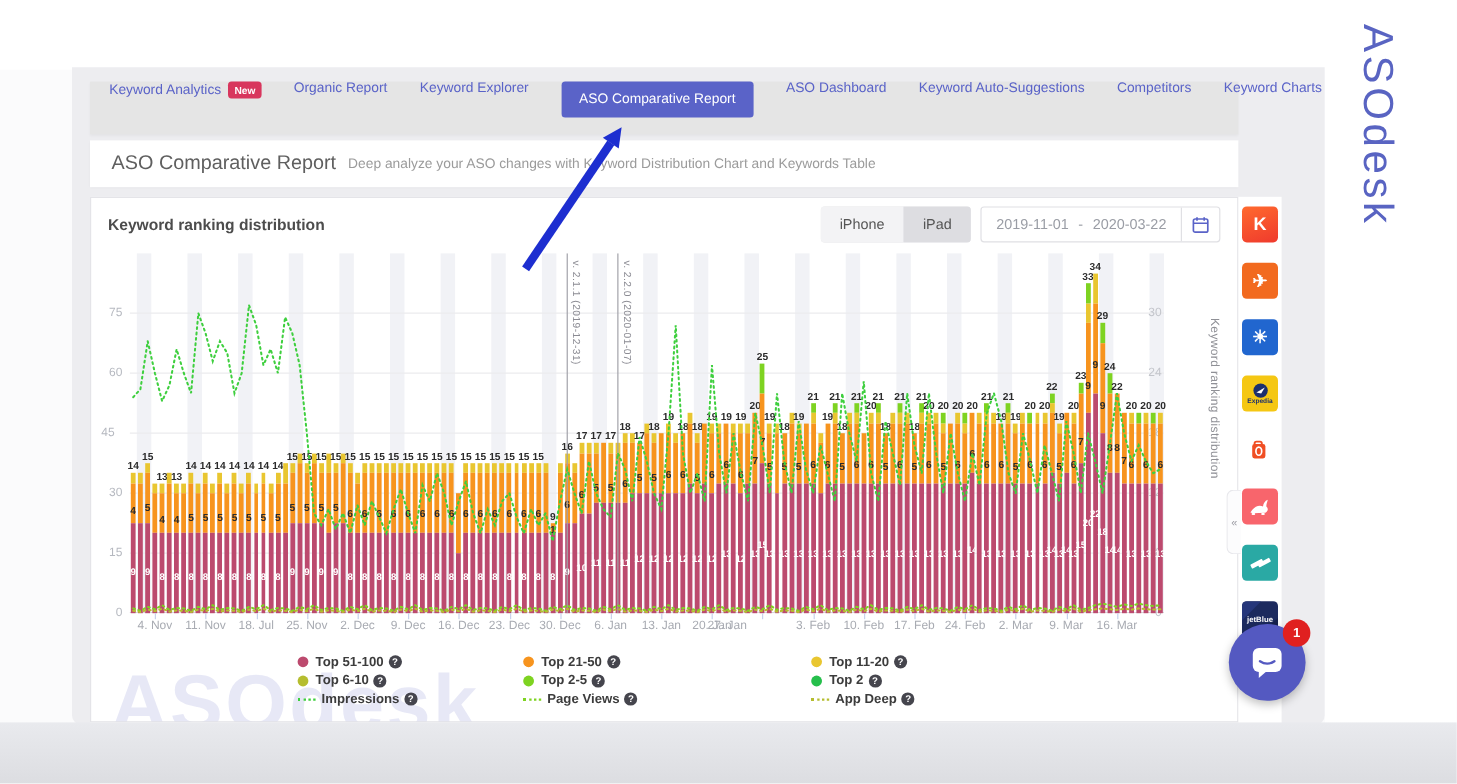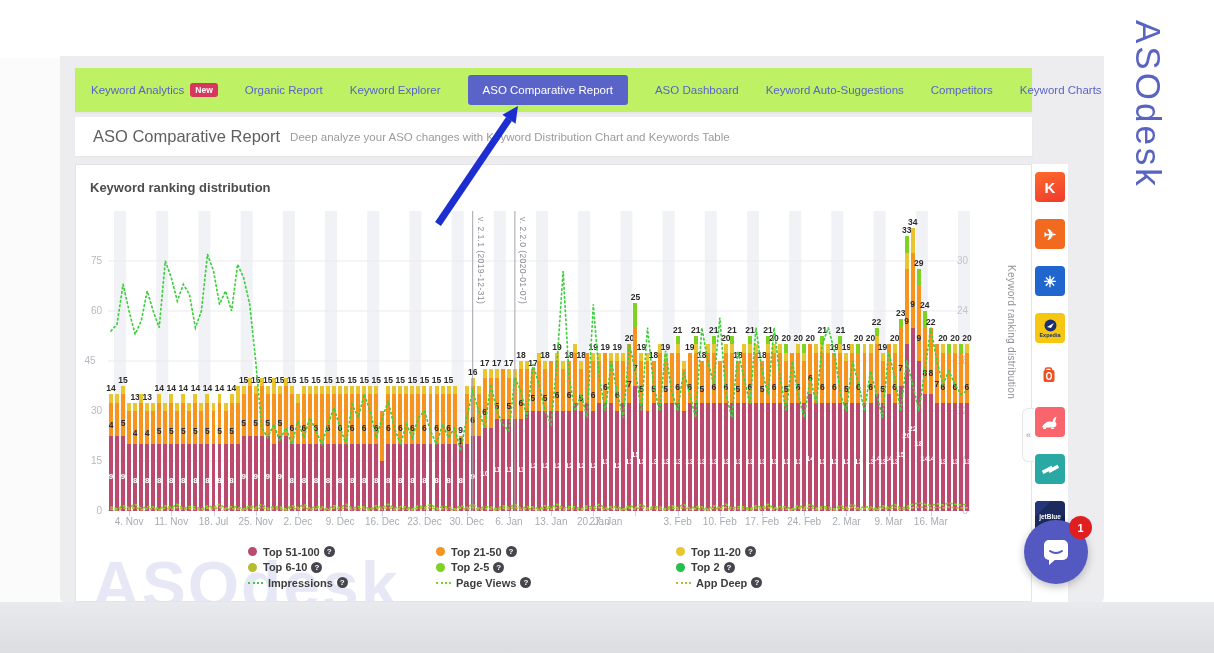--- a/index.html
+++ b/index.html
@@ -6,22 +6,22 @@
   html,body { width:1214px; height:653px; overflow:hidden; background:#f7f7f9;
     font-family:"Liberation Sans", sans-serif; }
   #app { position:relative; width:1214px; height:653px; background:#fbfbfc; }
 
   .top-band { position:absolute; left:0; top:0; width:1214px; height:58px; background:#ffffff; }
   .right-band { position:absolute; left:1104px; top:0; width:110px; height:604px; background:#ffffff; }
   .sheet { position:absolute; left:60px; top:56px; width:1044px; height:548px; background:#ededf0; border-radius:0 0 8px 8px; }
   .footer-band { position:absolute; left:0; top:602px; width:1214px; height:51px;
     background:linear-gradient(#e9eaee,#dcdde1); }
 
-  .navbar { position:absolute; left:75px; top:68px; width:957px; height:44px; background:#bef264;
-    display:flex; align-items:center; padding:0 16px; gap:27px; box-shadow:0 1px 2px rgba(0,0,0,0.04); }
+  .navbar { position:absolute; left:75px; top:68px; width:957px; height:44px; background:#e5e5e5;
+    display:flex; align-items:flex-start; padding:0 16px; gap:27px; box-shadow:0 1px 2px rgba(0,0,0,0.04); }
   .nav-item { font-size:11.5px; color:#5a63c8; font-weight:500; white-space:nowrap; display:flex; align-items:center; cursor:pointer; }
   .nav-item.active { background:#5a63c8; color:#ffffff; padding:9px 15px; border-radius:3px; }
   .nav-badge { margin-left:6px; background:#d8365d; color:#fff; font-size:8.5px; font-weight:bold;
     padding:2px 5px; border-radius:3px; }
 
   .titlebar { position:absolute; left:75px; top:117px; width:957px; height:39px; background:#ffffff;
     display:flex; align-items:center; padding:0 18px; box-shadow:0 1px 2px rgba(0,0,0,0.04); }
   .page-title { font-size:16.5px; color:#5f5f5f; }
   .page-subtitle { font-size:11.5px; color:#9b9b9b; margin-left:10px; }
 
@@ -118,20 +118,39 @@
 
   <div class="titlebar">
     <span class="page-title">ASO Comparative Report</span>
     <span class="page-subtitle">Deep analyze your ASO changes with Keyword Distribution Chart and Keywords Table</span>
   </div>
 
   <div class="chart-card" id="chartCard">
     <div class="chart-header">
       <span class="chart-title">Keyword ranking distribution</span>
       <div class="header-controls">
+        <div class="segmented" id="deviceToggle">
+            <div class="segment active">iPhone</div>
+            <div class="segment">iPad</div>
+          </div>
+        <div class="datebox">
+          <div class="dates">
+            <span>2019-11-01</span>
+            <span>-</span>
+            <span>2020-03-22</span>
+          </div>
+          <div class="cal-btn">
+            <svg width="15" height="15" viewBox="0 0 15 15">
+              <rect x="1.5" y="2.5" width="12" height="11" rx="1.5" fill="none" stroke="#5a63c8" stroke-width="1.4"></rect>
+              <line x1="4.5" y1="1" x2="4.5" y2="4" stroke="#5a63c8" stroke-width="1.4"></line>
+              <line x1="10.5" y1="1" x2="10.5" y2="4" stroke="#5a63c8" stroke-width="1.4"></line>
+              <line x1="1.5" y1="6" x2="13.5" y2="6" stroke="#5a63c8" stroke-width="1.2"></line>
+            </svg>
+          </div>
+        </div>
       </div>
     </div>
     <div class="watermark">ASOdesk</div>
     <div id="plotArea">
         <svg class="plot-abs" style="left:32px;top:46px" width="862" height="300">
           <rect x="6.03" y="0" width="12.06" height="300" fill="#f1f2f6"></rect>
           <rect x="48.22" y="0" width="12.06" height="300" fill="#f1f2f6"></rect>
           <rect x="90.42" y="0" width="12.06" height="300" fill="#f1f2f6"></rect>
           <rect x="132.62" y="0" width="12.06" height="300" fill="#f1f2f6"></rect>
           <rect x="174.81" y="0" width="12.06" height="300" fill="#f1f2f6"></rect>

